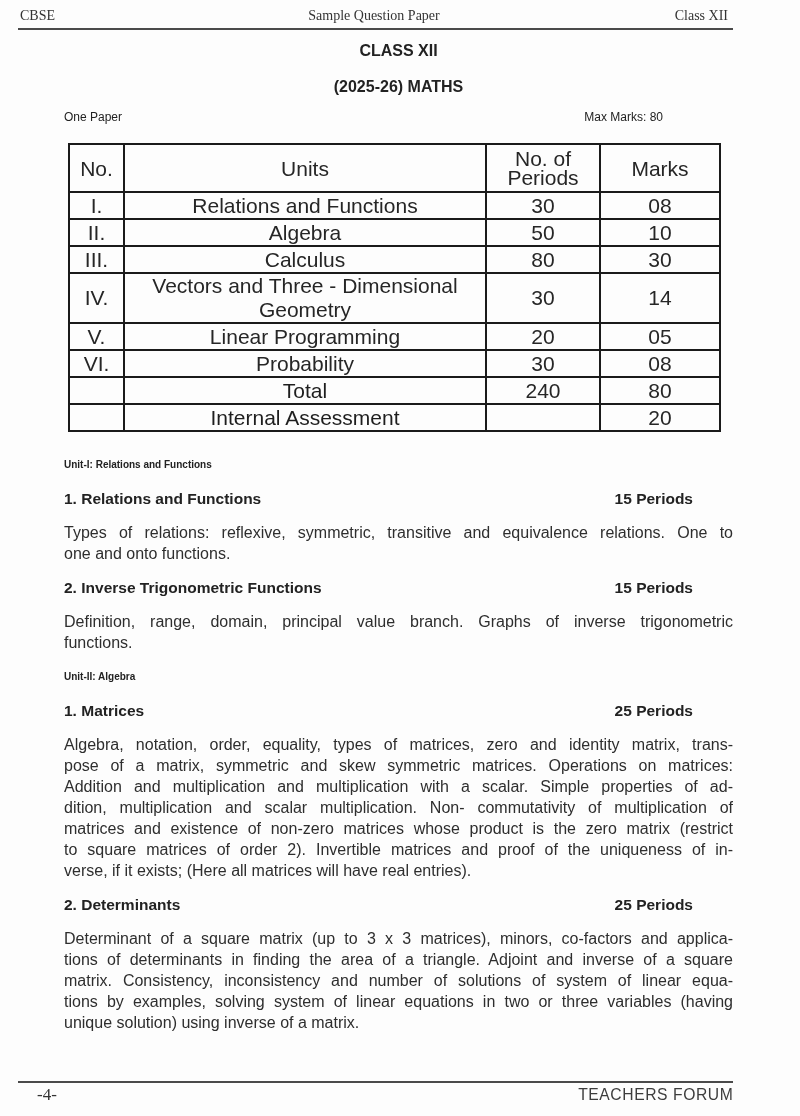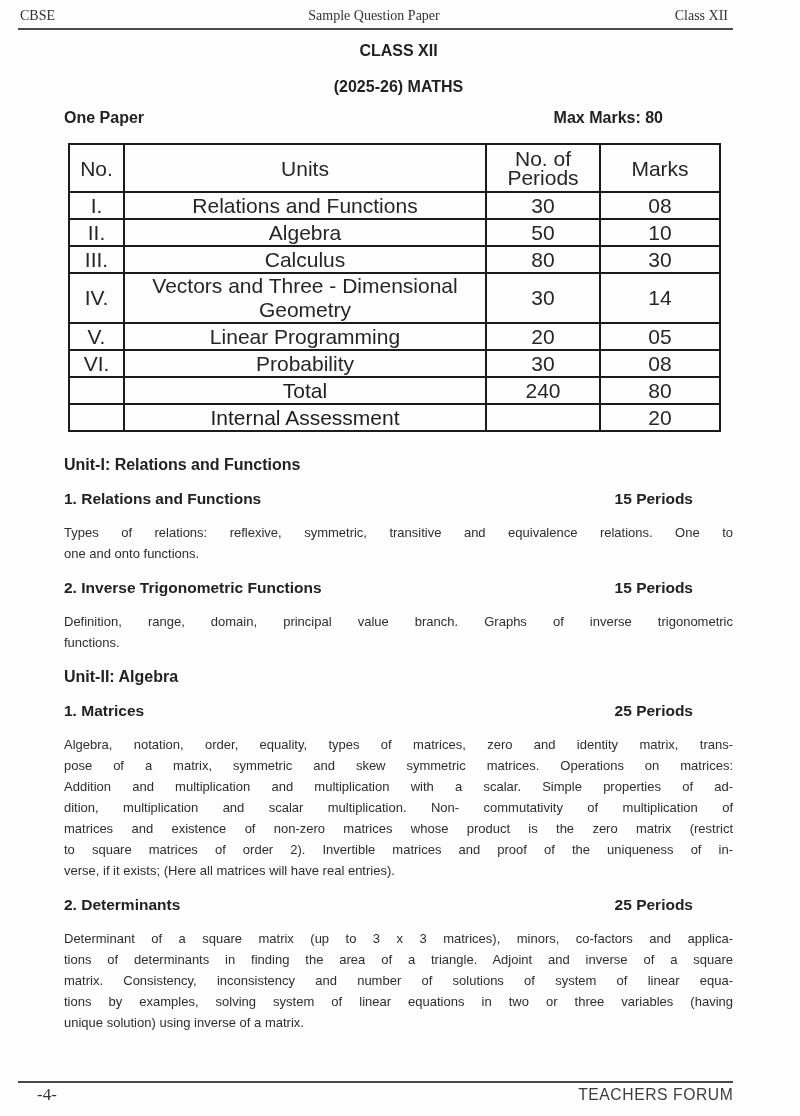--- a/index.html
+++ b/index.html
@@ -28,21 +28,21 @@
   }
   
   .content{padding:0 67px 0 64px;}
   .title-line{
     text-align:center;font-weight:bold;font-size:16px;line-height:21px;color:#222;
   }
   .title-1{margin-top:10px;}
   .title-2{margin-top:15px;}
   .paper-row{
     display:flex;justify-content:space-between;align-items:flex-start;
-    margin-top:10px;font-weight:bold;font-size:16px;line-height:21px;color:#222;
+    margin-top:10px;font-weight:normal;font-size:12px;line-height:21px;color:#222;
   }
   .paper-row .right{margin-right:70px;}
   
   table.syllabus{
     border-collapse:collapse;
     margin-top:15px;margin-left:4px;
     width:651px;table-layout:fixed;
     font-size:21px;color:#262626;
   }
   table.syllabus td,table.syllabus th{
@@ -50,29 +50,29 @@
     padding:0;vertical-align:middle;
     font-weight:normal;
   }
   table.syllabus th{height:46px;text-align:center;line-height:19px;}
   table.syllabus td{height:25px;text-align:center;}
   td.unit-cell{text-align:left;padding-left:10px;}
   td.label-cell{text-align:right;font-weight:bold;padding-right:8px;color:#1e1e1e;}
   .pre{white-space:pre-line;}
   
   .unit-heading{
-    font-weight:bold;font-size:16px;line-height:21px;color:#222;margin-top:13px;
+    font-weight:bold;font-size:10px;line-height:21px;color:#222;margin-top:13px;
   }
   .first-after-table{margin-top:22px;}
   .topic-heading{
     display:flex;justify-content:space-between;align-items:center;
     font-weight:bold;font-size:15.5px;line-height:21px;color:#222;margin-top:13px;
   }
   .topic-heading .periods{margin-right:40px;}
-  .para{margin-top:13px;font-size:13px;line-height:21px;color:#2e2e2e;}
+  .para{margin-top:13px;font-size:16px;line-height:21px;color:#2e2e2e;}
   .para .pline{text-align:justify;text-align-last:justify;}
   .para .pline:last-child{text-align-last:left;}
   
   .doc-footer{position:absolute;left:0;right:0;top:1081px;}
   .footer-rule{height:2px;background:#4a4a4a;margin:0 67px 0 18px;}
   .footer-row{
     display:flex;justify-content:space-between;align-items:baseline;
     padding:2px 67px 0 37px;
   }
   .page-num{font-family:"Liberation Serif","DejaVu Serif",serif;font-size:17px;color:#333;}

